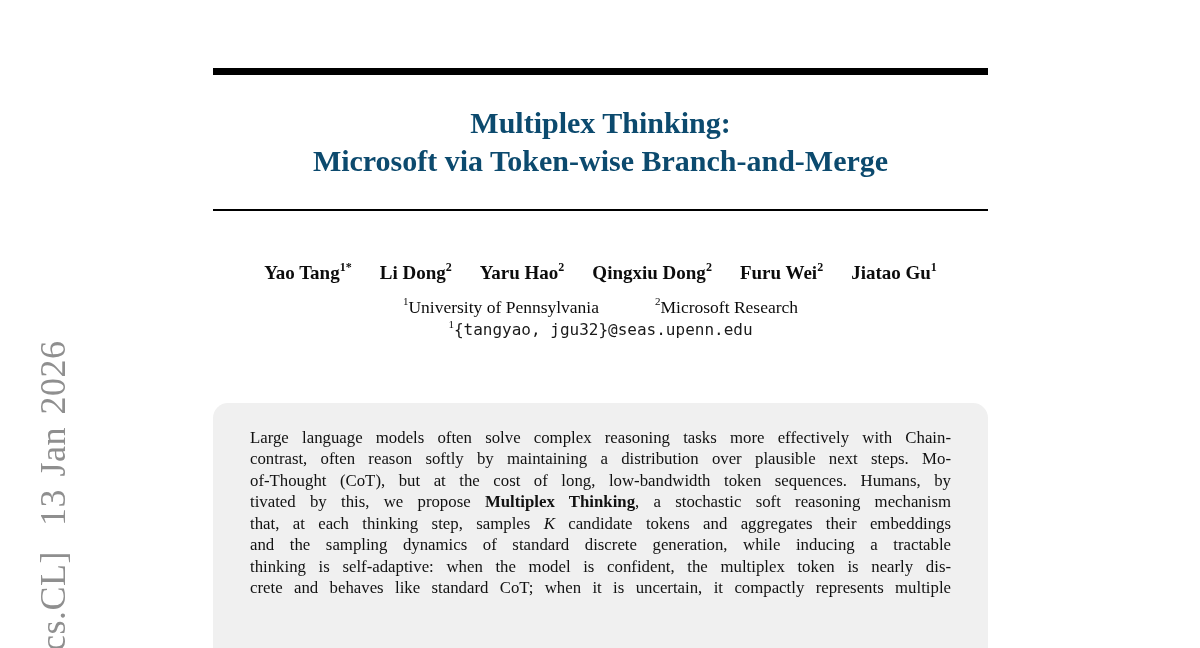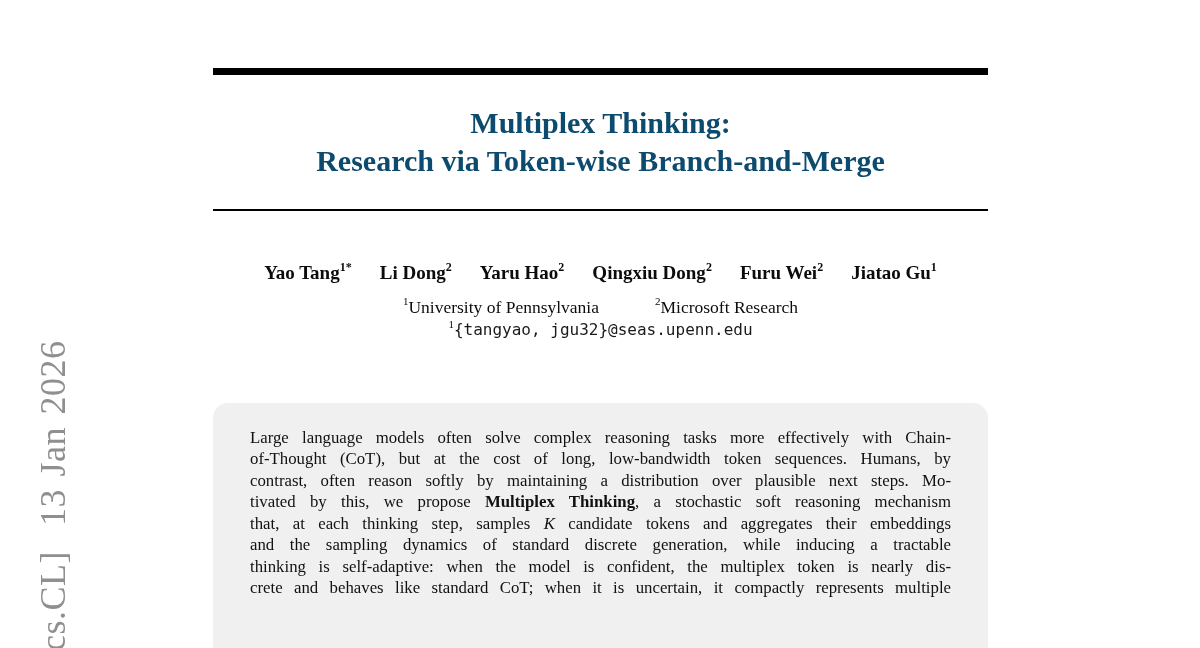--- a/index.html
+++ b/index.html
@@ -61,21 +61,21 @@
 <div class="page">
 
   <div class="watermark" style="color: rgb(143, 143, 143);">cs.CL]  13 Jan 2026</div>
 
   <div class="col">
 
     <div class="rule-thick"></div>
 
     <div class="title">
       <div>Multiplex Thinking:</div>
-      <div>Research via Token-wise Branch-and-Merge</div>
+      <div>Microsoft via Token-wise Branch-and-Merge</div>
     </div>
 
     <div class="rule-thin"></div>
 
     <div class="authors">
         <span><span>Yao Tang</span><sup>1*</sup></span>
         <span><span>Li Dong</span><sup>2</sup></span>
         <span><span>Yaru Hao</span><sup>2</sup></span>
         <span><span>Qingxiu Dong</span><sup>2</sup></span>
         <span><span>Furu Wei</span><sup>2</sup></span>
@@ -85,22 +85,22 @@
     <div class="affils">
         <span><sup>1</sup><span>University of Pennsylvania</span></span>
         <span><sup>2</sup><span>Microsoft Research</span></span>
       </div>
 
     <div class="contact"><sup>1</sup><span class="email">{tangyao, jgu32}@seas.upenn.edu</span></div>
 
     <div class="abstract-box" style="background: rgb(240, 240, 240);">
       <div class="abstract-text">
           <div class="abs-line"><span>Large language models often solve complex reasoning tasks more effectively with Chain-</span></div>
+          <div class="abs-line"><span>contrast, often reason softly by maintaining a distribution over plausible next steps. Mo-</span></div>
           <div class="abs-line"><span>of-Thought (CoT), but at the cost of long, low-bandwidth token sequences. Humans, by</span></div>
-          <div class="abs-line"><span>contrast, often reason softly by maintaining a distribution over plausible next steps. Mo-</span></div>
           <div class="abs-line"><span>tivated by this, we propose </span><span class="b">Multiplex Thinking</span><span>, a stochastic soft reasoning mechanism</span></div>
           <div class="abs-line"><span>that, at each thinking step, samples </span><span class="i">K</span><span> candidate tokens and aggregates their embeddings</span></div>
           <div class="abs-line"><span>and the sampling dynamics of standard discrete generation, while inducing a tractable</span></div>
           <div class="abs-line"><span>thinking is self-adaptive: when the model is confident, the multiplex token is nearly dis-</span></div>
           <div class="abs-line"><span>crete and behaves like standard CoT; when it is uncertain, it compactly represents multiple</span></div>
         </div>
     </div>
 
   </div>
 </div>

